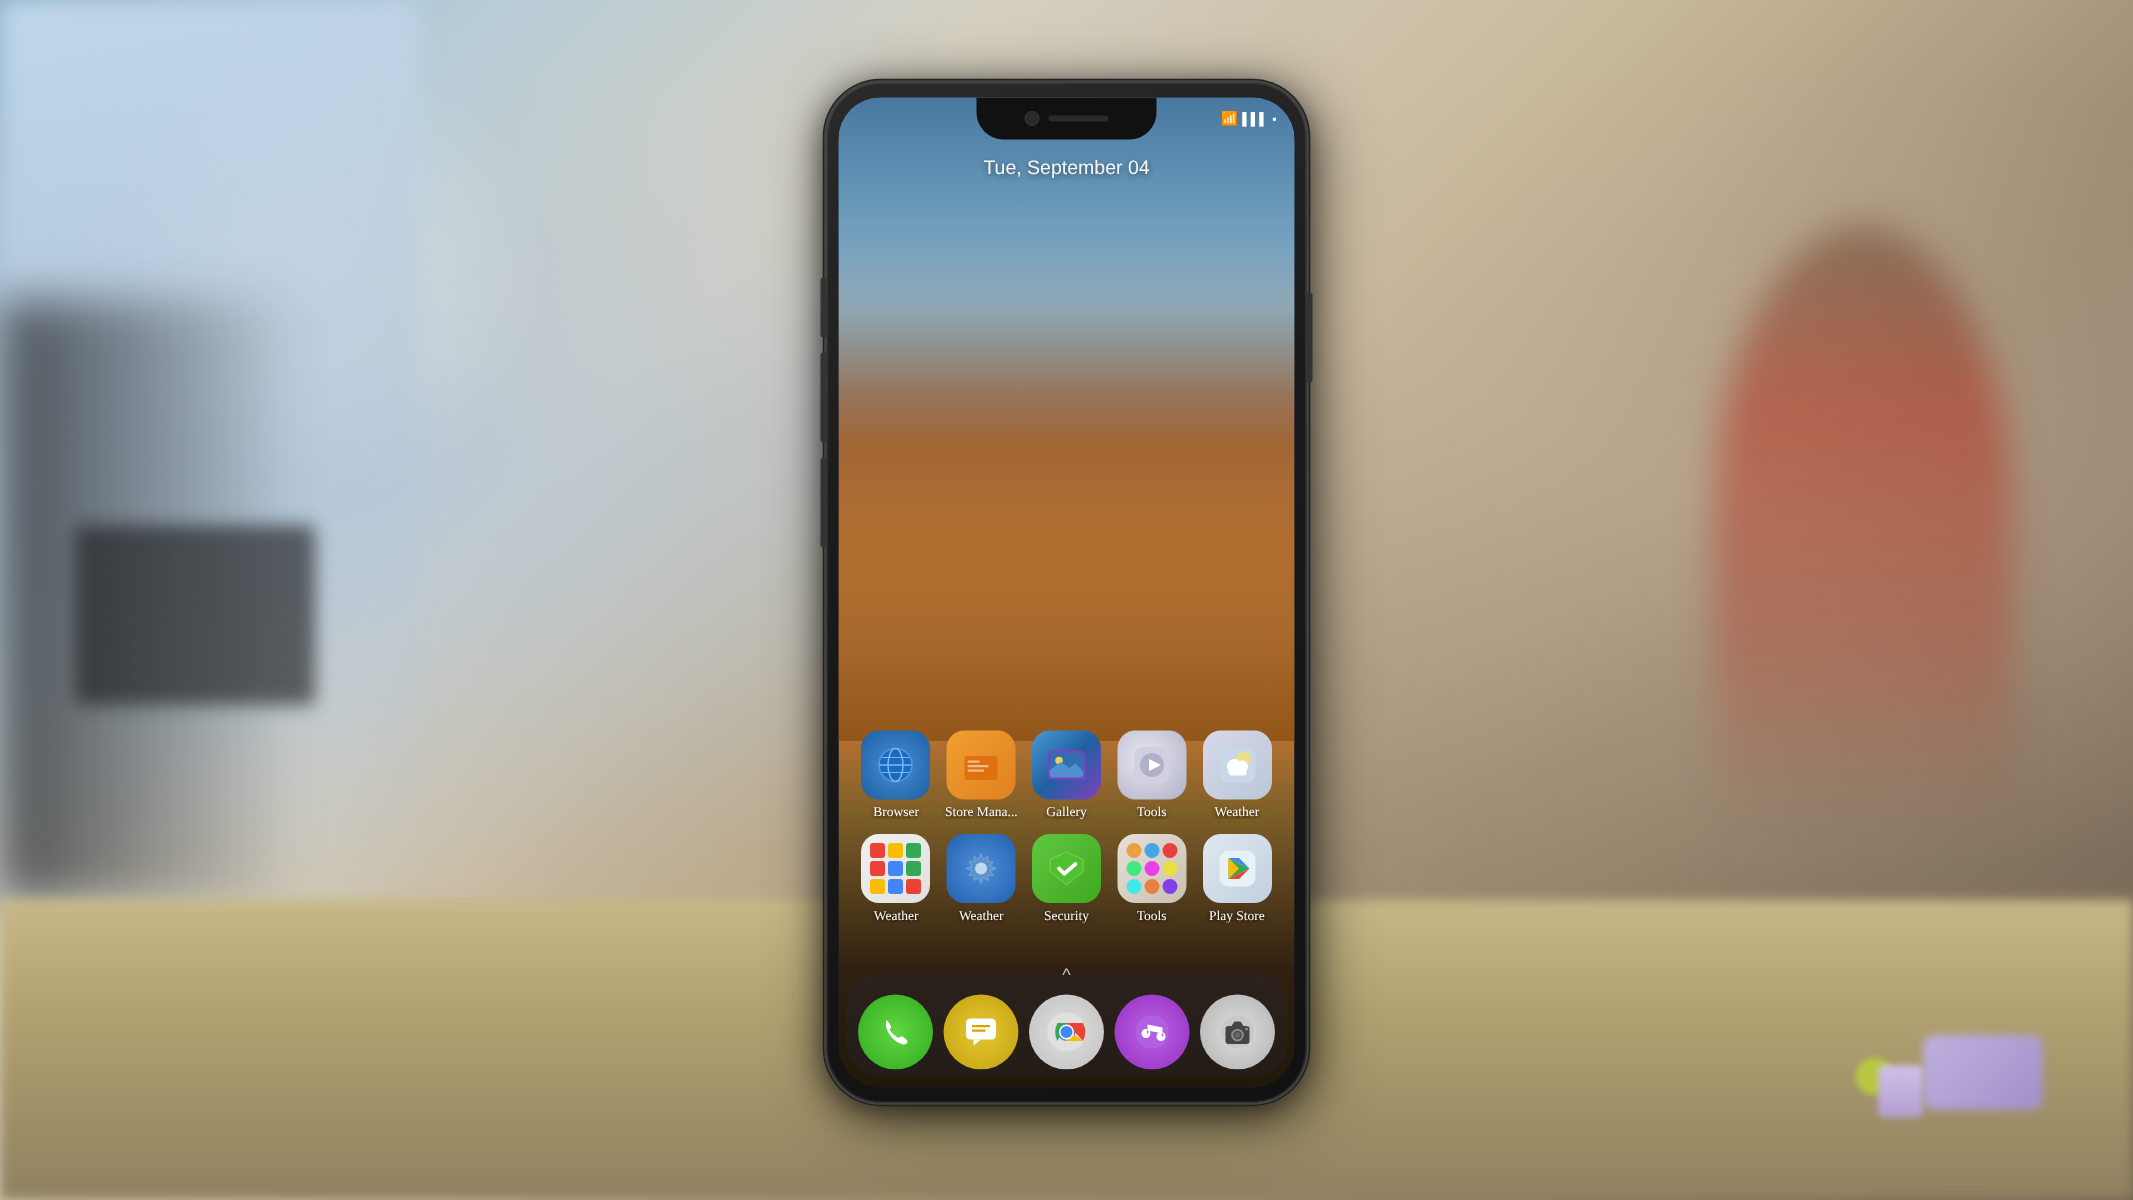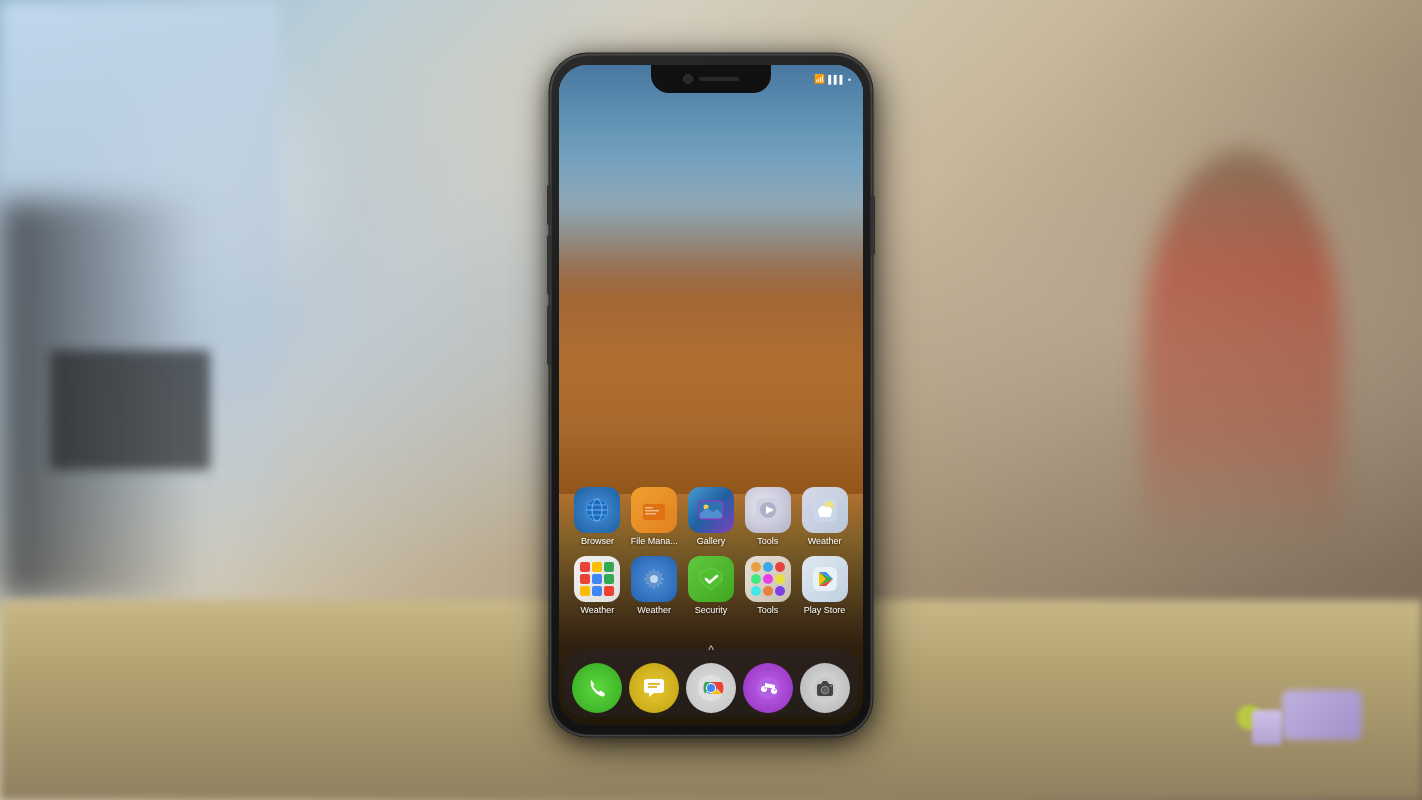--- a/index.html
+++ b/index.html
@@ -256,20 +256,21 @@
 
     .app-label {
       font-size: 9px;
       color: white;
       text-shadow: 0 1px 3px rgba(0,0,0,0.8);
       text-align: center;
       white-space: nowrap;
       overflow: hidden;
       text-overflow: ellipsis;
       width: 100%;
+      font-family: Liberation Serif, serif;
     }
 
     
     .icon-browser {
       background: radial-gradient(circle, #4a90d9 0%, #1a5fa0 100%);
     }
 
     .icon-filemanager {
       background: linear-gradient(135deg, #f0a030 0%, #e08020 100%);
     }
@@ -559,20 +560,21 @@
 
         <div class="status-bar">
           <div class="status-icons">
             <span>📶</span>
             <span style="font-size:8px;">▌▌▌</span>
             <span style="font-size:8px;">▪</span>
           </div>
         </div>
 
         <div class="clock-area">
+          <div class="clock-date">Tue, September 04</div>
         </div>
 
         <div class="apps-area">
 
           <div class="app-row">
 
             <div class="app-item">
               <div class="app-icon icon-browser">
                 <svg width="26" height="26" viewBox="0 0 26 26" fill="none">
                   <circle cx="13" cy="13" r="11" fill="#1a6abf" stroke="#5098e0" stroke-width="1"></circle>
@@ -588,21 +590,21 @@
             <div class="app-item">
               <div class="app-icon icon-filemanager">
                 <svg width="28" height="28" viewBox="0 0 28 28" fill="none">
                   <rect x="3" y="8" width="22" height="16" rx="2" fill="#e07010"></rect>
                   <path d="M3 8 L3 7 Q3 6 4 6 L11 6 L13 8 Z" fill="#f09030"></path>
                   <rect x="5" y="11" width="8" height="1.5" rx="0.5" fill="#fff8"></rect>
                   <rect x="5" y="14" width="14" height="1.5" rx="0.5" fill="#fff8"></rect>
                   <rect x="5" y="17" width="11" height="1.5" rx="0.5" fill="#fff8"></rect>
                 </svg>
               </div>
-              <span class="app-label">File Mana...</span>
+              <span class="app-label">Store Mana...</span>
             </div>
 
             <div class="app-item">
               <div class="app-icon icon-gallery">
                 <svg width="28" height="28" viewBox="0 0 28 28" fill="none">
                   <rect x="2" y="5" width="24" height="18" rx="3" fill="#3070b0"></rect>
                   <circle cx="9" cy="11" r="2.5" fill="#f0d050"></circle>
                   <path d="M2 18 L10 12 L16 16 L20 13 L26 19 L26 23 L2 23Z" fill="#5090d0"></path>
                   <rect x="2" y="5" width="24" height="18" rx="3" fill="none" stroke="#8040c0" stroke-width="1.5"></rect>
                 </svg>

